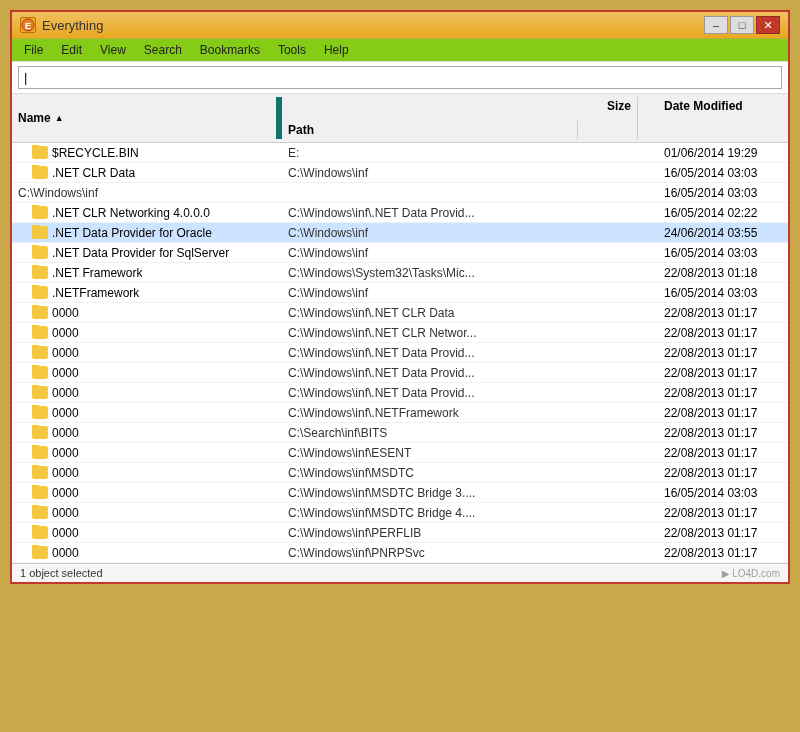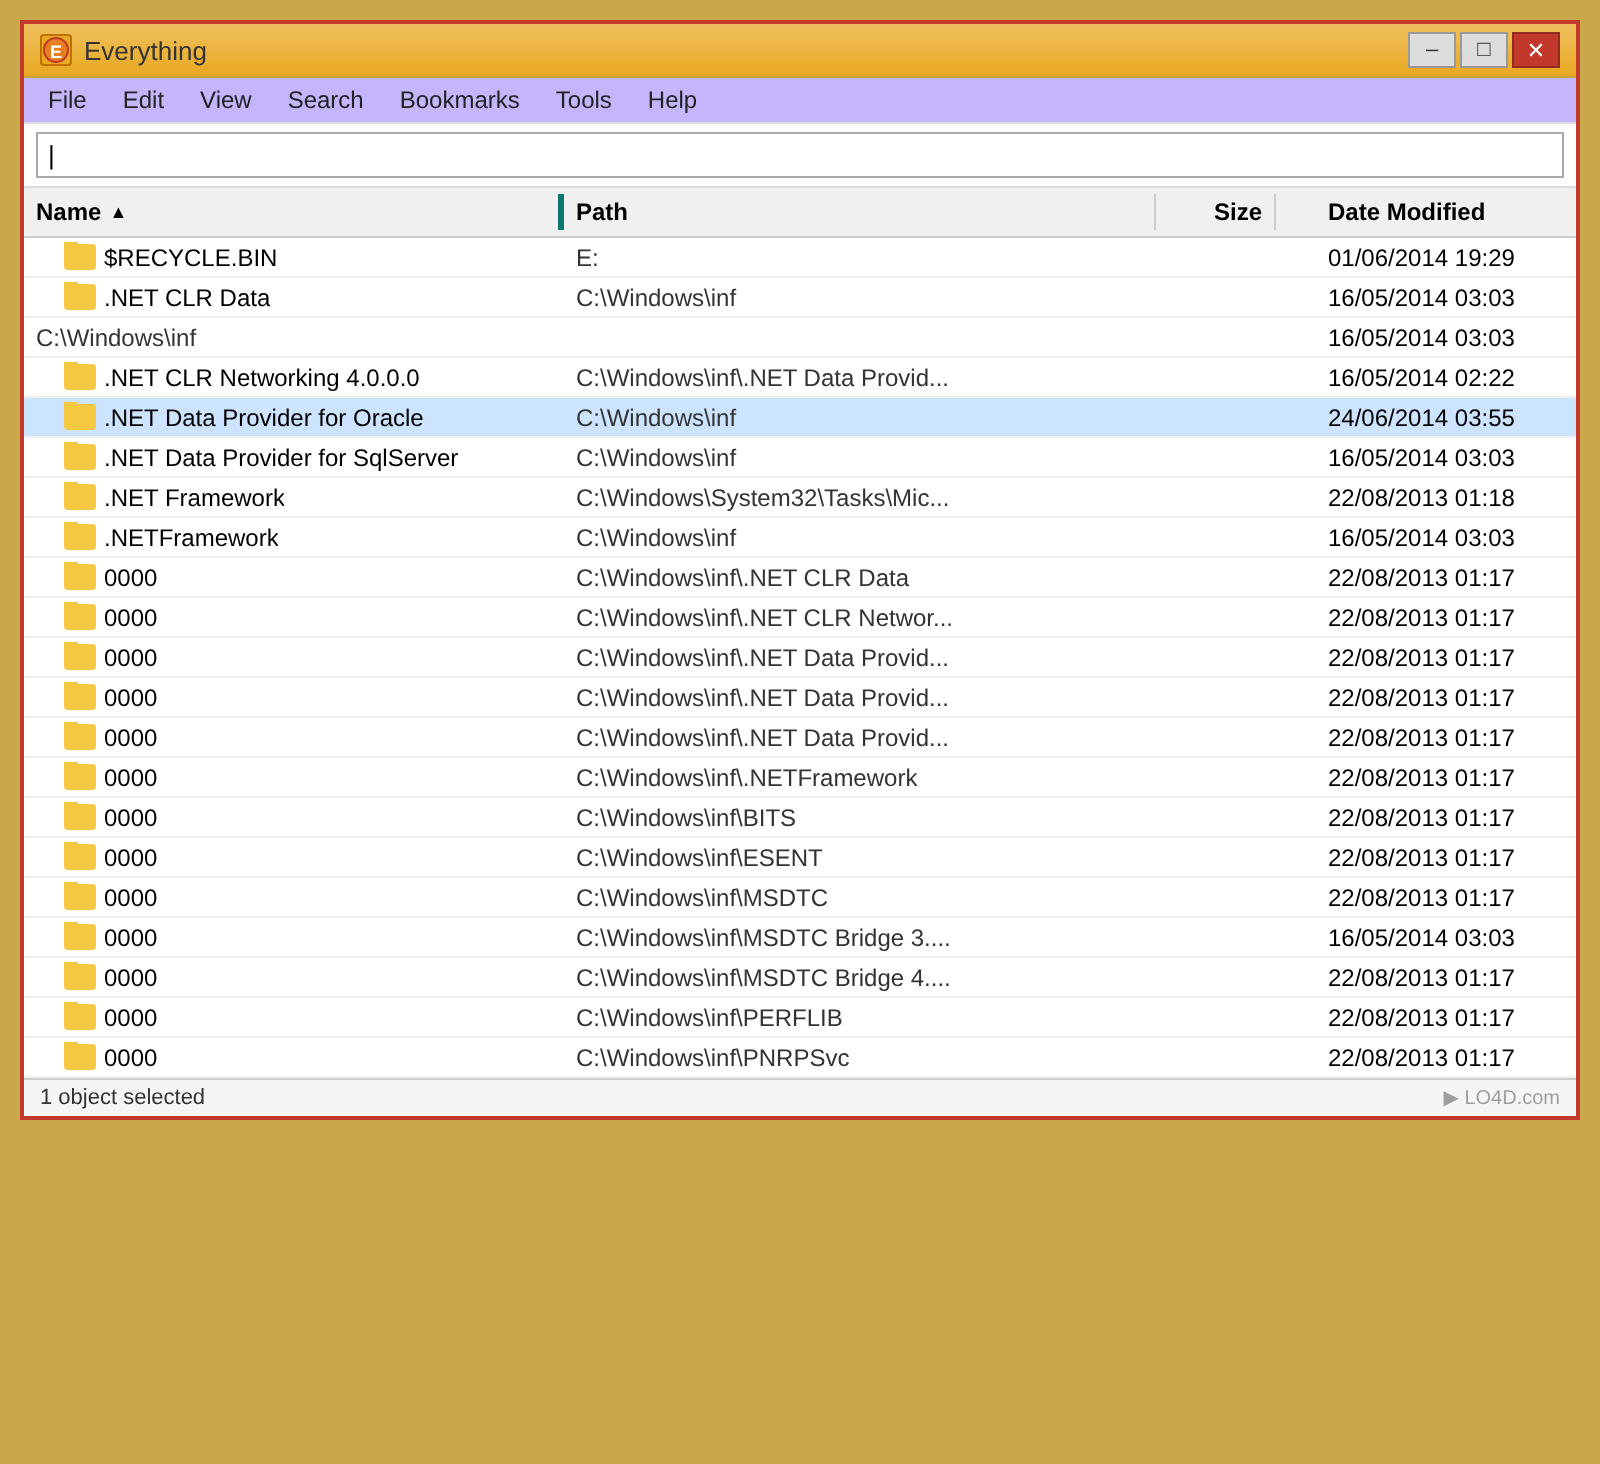--- a/index.html
+++ b/index.html
@@ -66,21 +66,21 @@
       justify-content: center;
       font-size: 11px;
       color: #333;
     }
     .win-btn.close-btn {
       background: #c0392b;
       color: white;
       border-color: #922b21;
     }
     .menu-bar {
-      background: #c4b5fd;
+      background: #84cc16;
       border-bottom: 1px solid #ddd;
       padding: 2px 4px;
       display: flex;
       gap: 2px;
     }
     .menu-item {
       padding: 2px 8px;
       cursor: pointer;
       color: #222;
     }
@@ -106,32 +106,33 @@
       display: flex;
       background: #f0f0f0;
       border-bottom: 1px solid #ccc;
       padding: 3px 0;
       user-select: none;
     }
     .col-name {
       width: 270px;
       padding: 2px 6px;
       font-weight: bold;
-      border-right: 3px solid #0f766e;
+      border-right: 6px solid #0f766e;
       cursor: pointer;
       display: flex;
       align-items: center;
       gap: 4px;
     }
     .col-path {
       flex: 1;
       padding: 2px 6px;
       font-weight: bold;
       border-right: 1px solid #ccc;
       cursor: pointer;
+      margin-top: 24px;
     }
     .col-size {
       width: 60px;
       padding: 2px 6px;
       font-weight: bold;
       border-right: 1px solid #ccc;
       cursor: pointer;
       text-align: right;
     }
     .col-date {
@@ -397,21 +398,21 @@
           </div>
           <div class="row-path">C:\Windows\inf\.NETFramework</div>
           <div class="row-size"></div>
           <div class="row-date">22/08/2013 01:17</div>
         </div>
         <div class="file-row">
           <div class="row-name">
             <span class="folder-icon"></span>
             <span style="overflow: hidden; text-overflow: ellipsis; white-space: nowrap;">0000</span>
           </div>
-          <div class="row-path">C:\Windows\inf\BITS</div>
+          <div class="row-path">C:\Search\inf\BITS</div>
           <div class="row-size"></div>
           <div class="row-date">22/08/2013 01:17</div>
         </div>
         <div class="file-row">
           <div class="row-name">
             <span class="folder-icon"></span>
             <span style="overflow: hidden; text-overflow: ellipsis; white-space: nowrap;">0000</span>
           </div>
           <div class="row-path">C:\Windows\inf\ESENT</div>
           <div class="row-size"></div>

